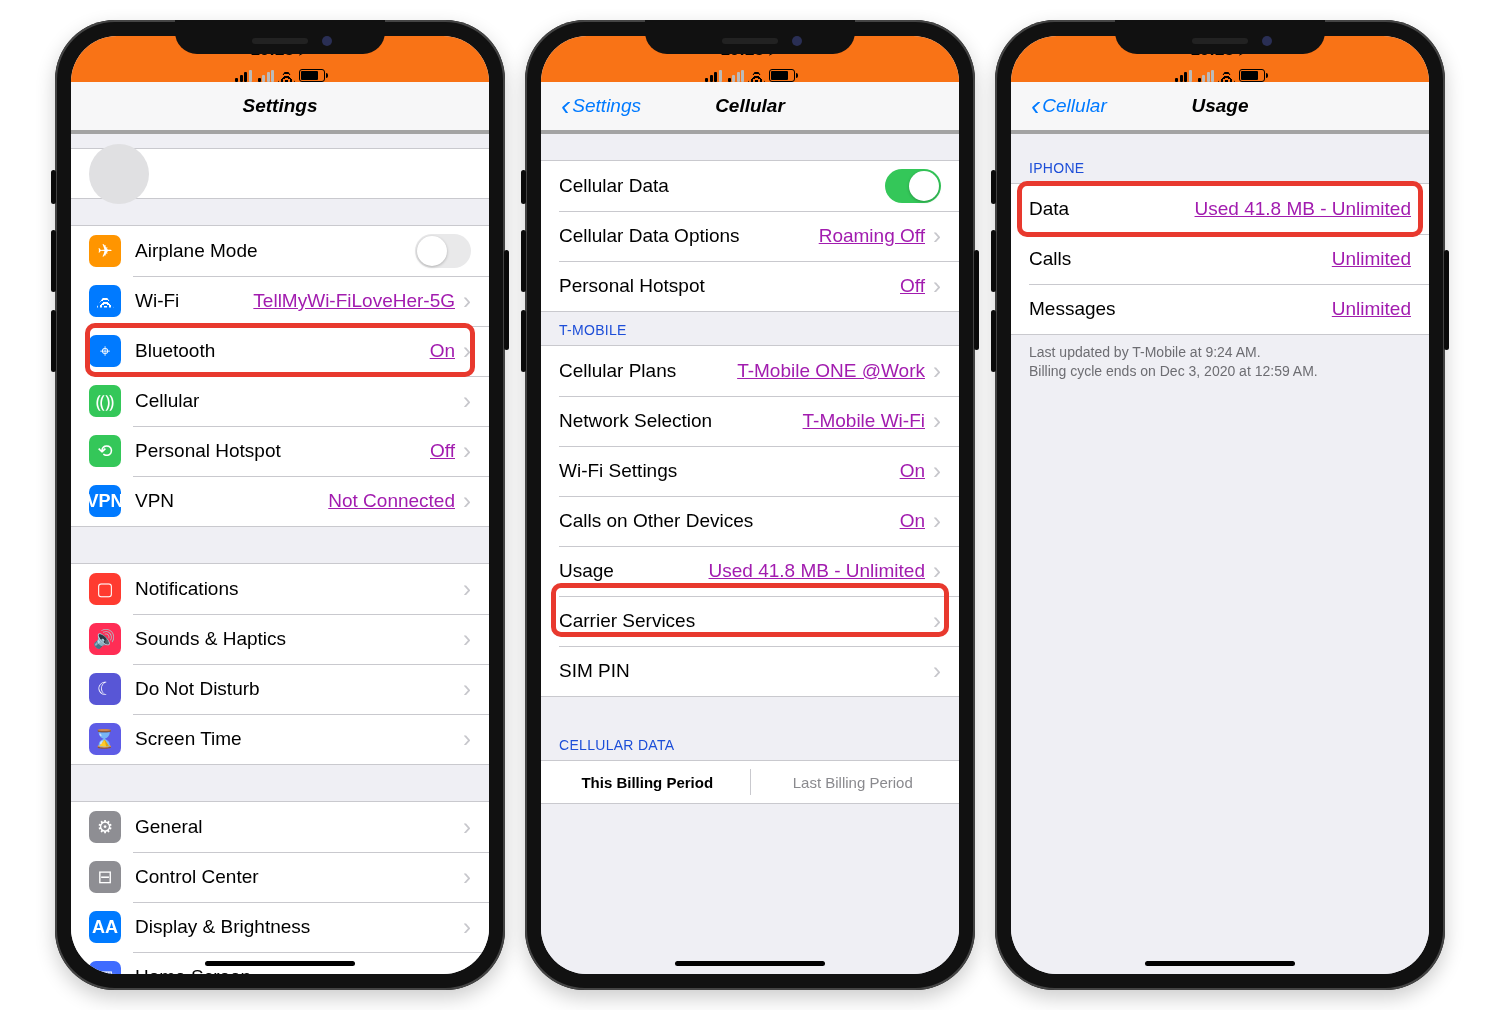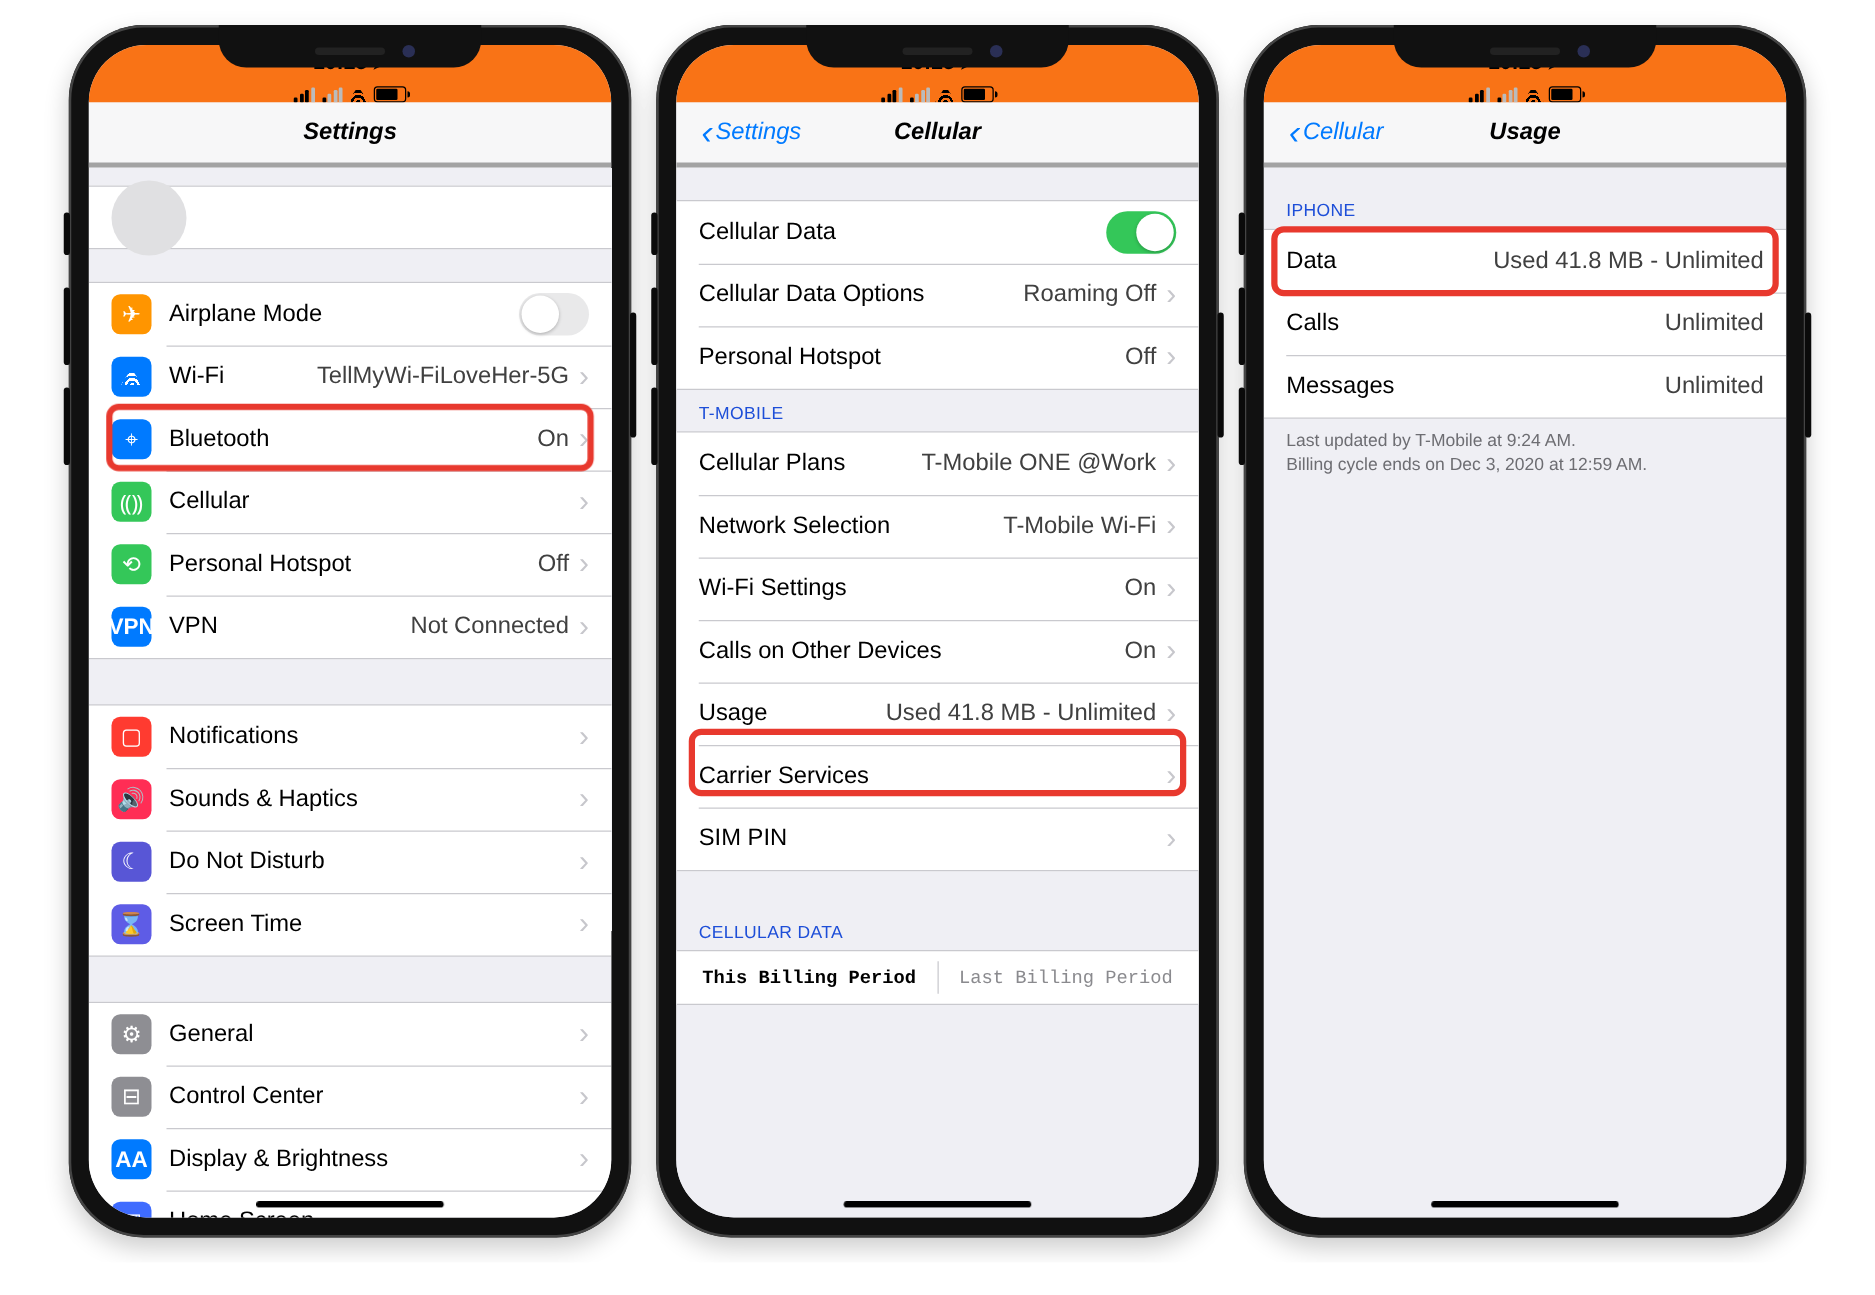--- a/index.html
+++ b/index.html
@@ -67,21 +67,21 @@
   .list{background:#fff;border-top:1px solid #c9c9ce;border-bottom:1px solid #c9c9ce;}
   .row{
     display:flex;align-items:center;min-height:50px;padding:0 18px;
     position:relative;font-size:19px;cursor:pointer;
   }
   .row + .row::before{content:"";position:absolute;left:18px;right:0;top:0;height:1px;background:#c9c9ce;}
   .row.with-icon + .row.with-icon::before{left:62px;}
   .row .ic{width:32px;height:32px;border-radius:7px;margin-right:14px;display:flex;align-items:center;justify-content:center;flex-shrink:0;color:#fff;font-size:18px;}
   .row .lbl{flex:0 1 auto;}
   .row .spacer{flex:1;}
-  .row .val{color:#404040;font-size:19px;}
+  .row .val{color:#a21caf;font-size:19px;text-decoration:underline;}
   .row .chev-r{color:#c7c7cc;font-size:24px;margin-left:8px;line-height:1;}
   .row .link{color:#007aff;}
   .toggle{width:56px;height:34px;border-radius:17px;position:relative;flex-shrink:0;}
   .toggle.off{background:#e9e9ea;}
   .toggle.on{background:#34c759;}
   .toggle::after{content:"";position:absolute;width:30px;height:30px;background:#fff;border-radius:50%;top:2px;box-shadow:0 1px 3px rgba(0,0,0,.25);}
   .toggle.off::after{left:2px;}
   .toggle.on::after{right:2px;}
   .highlight{position:absolute;border:5px solid #e8392e;border-radius:10px;pointer-events:none;z-index:10;}
   .homebar{position:absolute;bottom:8px;left:50%;transform:translateX(-50%);width:150px;height:5px;background:#000;border-radius:3px;z-index:4;}
@@ -346,21 +346,21 @@
           <div class="row">
             <div class="lbl">SIM PIN</div>
             <div class="spacer"></div>
             <div class="chev-r">›</div>
           </div>
         </div>
       </div>
       <div class="group" style="margin-top:40px;">
         <div class="group-header">CELLULAR DATA</div>
         <div class="list">
-          <div class="row" style="min-height:42px;padding:4px;font-family:Liberation Mono, monospace;">
+          <div class="row" style="min-height:42px;padding:4px;">
             <div style="flex:1;text-align:center;font-size:15px;font-weight:600;">This Billing Period</div>
             <div style="width:1px;height:26px;background:#c9c9ce;"></div>
             <div style="flex:1;text-align:center;font-size:15px;color:#8a8a8e;">Last Billing Period</div>
           </div>
         </div>
       </div>
     </div>
     <div class="highlight" style="left:10px;right:10px;top:547px;height:54px;"></div>
     <div class="homebar"></div>
   </div>

